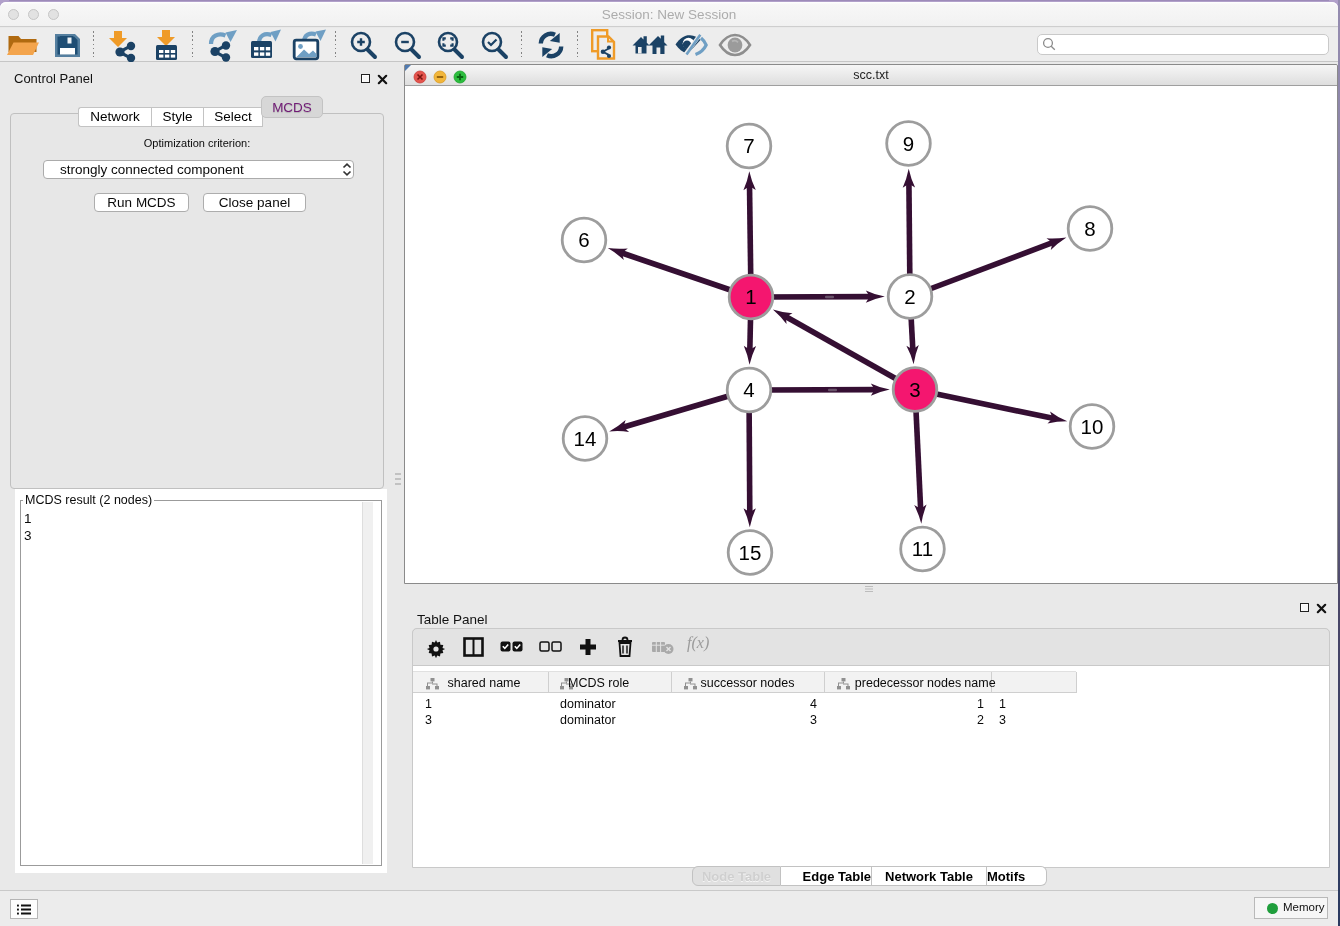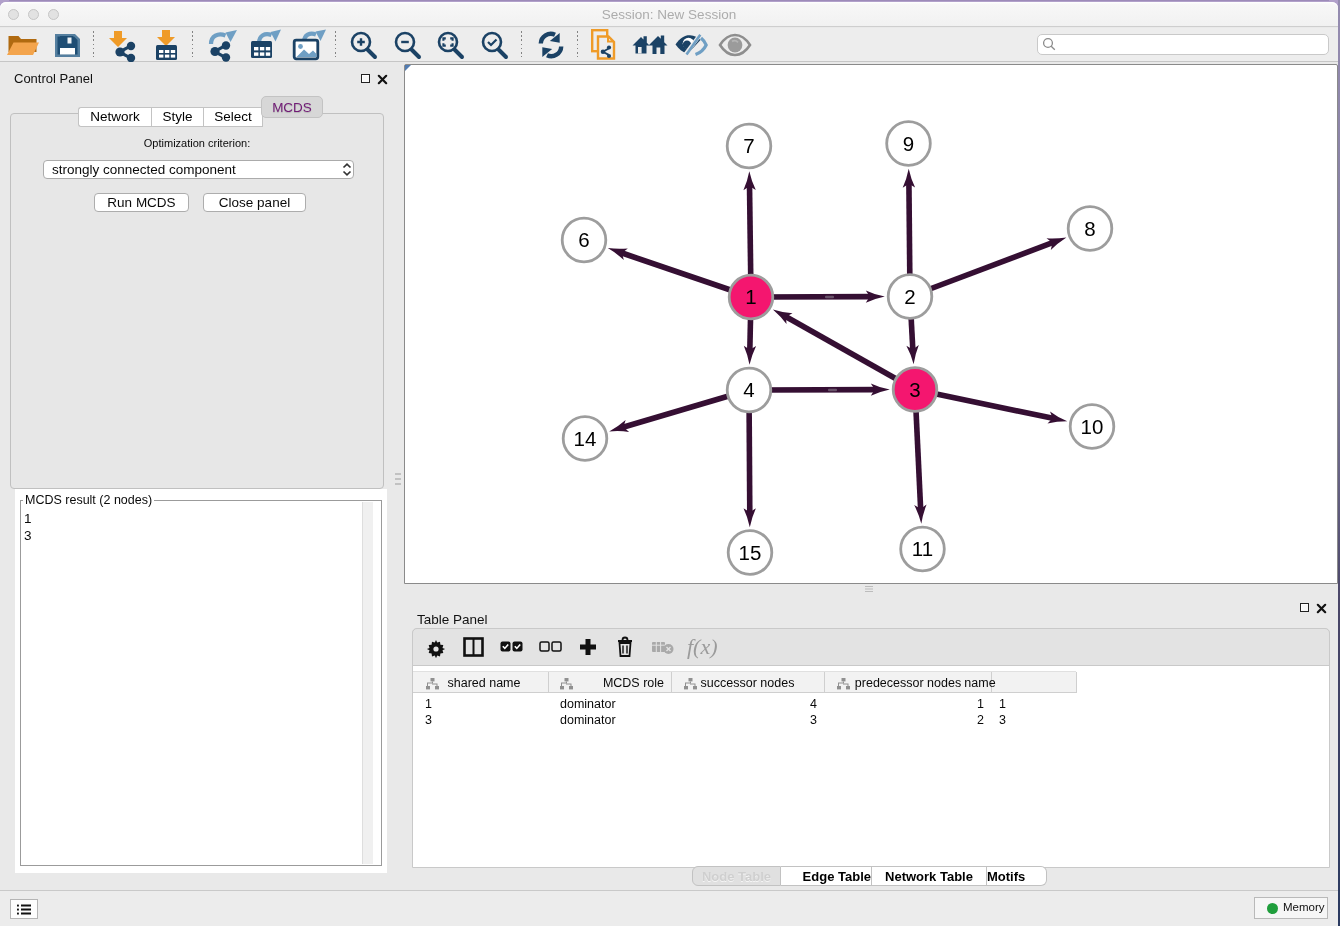--- a/index.html
+++ b/index.html
@@ -173,39 +173,51 @@
 <div class="abs" style="left:10px;top:113px;width:374px;height:376px;background:#e7e7e7;border:1px solid #c0c0c0;border-radius:4px"></div>
 
 <div class="abs" style="left:78px;top:107px;height:20px;display:flex;font-size:13.5px">
 <div style="width:73px;background:#fff;border:1px solid #c3c3c3;border-right:none;border-radius:3px 0 0 3px;text-align:center;line-height:18px;color:#000">Network</div>
 <div style="width:52px;background:#fff;border:1px solid #c3c3c3;border-right:none;text-align:center;line-height:18px;color:#000">Style</div>
 <div style="width:60px;background:#fff;border:1px solid #c3c3c3;text-align:center;line-height:18px;color:#000">Select</div>
 </div>
 <div class="abs" style="left:261px;top:95.5px;width:62px;height:22px;background:#d7d7d7;border:1px solid #c3c3c3;border-radius:5px;text-align:center;line-height:21px;font-size:13.5px;color:#701a75;text-shadow:0 1px 1px #b5b5b5">MCDS</div>
 
 <div class="abs" style="left:10px;top:137px;width:374px;text-align:center;font-size:11px;color:#0a0a0a">Optimization criterion:</div>
-<div class="abs" style="left:43px;top:160px;width:311px;height:19px;background:#fff;border:1px solid #ababab;border-radius:4px;font-size:13.5px;color:#0a0a0a;line-height:17px;padding-left:8px">strongly connected component</div>
+<div class="abs" style="left:43px;top:160px;width:311px;height:19px;background:#fff;border:1px solid #ababab;border-radius:4px;font-size:13.5px;color:#0a0a0a;line-height:17px;padding-left:16px">strongly connected component</div>
 <svg class="abs" style="left:342px;top:163px" width="10" height="13" viewBox="0 0 10 13">
     <path d="M1.5 4.5 L5 1.2 8.5 4.5" fill="none" stroke="#333" stroke-width="1.7"></path>
     <path d="M1.5 8.5 L5 11.8 8.5 8.5" fill="none" stroke="#333" stroke-width="1.7"></path>
   </svg>
 <div class="abs" style="left:94px;top:193px;width:95px;height:19px;background:#fff;border:1px solid #adadad;border-radius:4px;text-align:center;line-height:17px;font-size:13.5px;color:#0a0a0a">Run MCDS</div>
 <div class="abs" style="left:203px;top:193px;width:103px;height:19px;background:#fff;border:1px solid #adadad;border-radius:4px;text-align:center;line-height:17px;font-size:13.5px;color:#0a0a0a">Close panel</div>
 
 <div class="abs" style="left:15px;top:489px;width:372px;height:384px;background:#fff"></div>
 <div class="abs" style="left:20px;top:500px;width:362px;height:366px;border:1px solid #9b9b9b"></div>
 <div class="abs" style="left:23px;top:493px;background:#fff;padding:0 2px;font-size:12.5px;color:#0a0a0a">MCDS result (2 nodes)</div>
 <div class="abs" style="left:24px;top:511px;font-size:13.5px;color:#0a0a0a;line-height:16.5px">1<br>3</div>
 <div class="abs" style="left:361.5px;top:502px;width:11px;height:362px;background:#f0f0f0;border-left:1px solid #dedede"></div>
 
 <svg class="abs" style="left:394px;top:470px" width="8" height="18" viewBox="0 0 8 18">
     <path d="M1 4h6M1 9h6M1 14h6" stroke="#b5b5b5" stroke-width="1.6"></path>
   </svg>
 
 <div class="abs" style="left:404px;top:64px;width:934px;height:520px;border:1px solid #8a8a8a;background:#fff;border-radius:2px 2px 0 0">
+<div class="abs" style="left:0;top:0;width:932px;height:21px;background:linear-gradient(#f6f6f6,#dedede);border-bottom:1px solid #9f9f9f;border-radius:2px 2px 0 0">
+<div class="abs" style="left:0;top:0;width:932px;text-align:center;font-size:12.5px;color:#222;line-height:21px">scc.txt</div>
+<svg class="abs" style="left:8px;top:4.5px" width="60" height="14" viewBox="0 0 60 14">
+<circle cx="7" cy="7" r="6" fill="#e4544d" stroke="#c93d38" stroke-width="0.8"></circle>
+        <path d="M4.5 4.5 l5 5 M9.5 4.5 l-5 5" stroke="#791410" stroke-width="1.6"></path>
+<circle cx="27" cy="7" r="6" fill="#f2b63a" stroke="#d99c23" stroke-width="0.8"></circle>
+        <path d="M23.8 7 h6.4" stroke="#8d5b09" stroke-width="1.8"></path>
+<circle cx="47" cy="7" r="6" fill="#2cbd3e" stroke="#1ba32c" stroke-width="0.8"></circle>
+        <path d="M47 3.8 v6.4 M43.8 7 h6.4" stroke="#086312" stroke-width="1.8"></path>
+</svg>
+
+</div>
 <svg class="abs" style="left:0;top:0" width="7" height="7" viewBox="0 0 7 7">
       <path d="M0 0 H6 L0 6 Z" fill="#3465a4" opacity="0.85"></path>
     </svg>
 </div>
 
 <svg width="932" height="497" style="position:absolute;left:405px;top:86px">
 <g stroke="#350f33" stroke-width="5.6">
 <line x1="346.0" y1="211.0" x2="344.5" y2="98.7"></line>
 <line x1="346.0" y1="211.0" x2="215.6" y2="166.5"></line>
 <line x1="346.0" y1="211.0" x2="466.3" y2="210.6"></line>
@@ -307,21 +319,21 @@
     <path d="M7 9.5 v8 M11 9.5 v8" stroke="#111" stroke-width="1.4"></path>
   </svg>
 <svg class="abs" style="left:652px;top:641px" width="22" height="13" viewBox="0 0 22 13">
     <g fill="#a9a9a9">
       <rect x="0" y="1" width="13" height="10" rx="1"></rect>
       <path d="M0 4.2 h13 M4.3 1 v10 M8.6 1 v10" stroke="#e3e3e3" stroke-width="1"></path>
       <circle cx="16.5" cy="8" r="5"></circle>
     </g>
     <path d="M14.5 6 l4 4 M18.5 6 l-4 4" stroke="#e3e3e3" stroke-width="1.4"></path>
   </svg>
-<div class="abs" style="left:687px;top:634px;font-family:'Liberation Serif',serif;font-style:italic;font-size:22px;color:#9b9b9b">f(x)</div>
+<div class="abs" style="left:687px;top:634px;font-family:'Liberation Serif',serif;font-style:italic;font-size:16px;color:#9b9b9b">f(x)</div>
 
 <div class="abs" style="left:413px;top:671px;width:663px;height:22px;background:#f2f2f2;border-top:1px solid #e0e0e0;border-bottom:1px solid #cfcfcf"></div>
 <div class="abs" style="left:548px;top:672px;width:1px;height:21px;background:#cfcfcf"></div>
 <div class="abs" style="left:671px;top:672px;width:1px;height:21px;background:#cfcfcf"></div>
 <div class="abs" style="left:824px;top:672px;width:1px;height:21px;background:#cfcfcf"></div>
 <div class="abs" style="left:991px;top:672px;width:1px;height:21px;background:#cfcfcf"></div>
 <div class="abs" style="left:1076px;top:672px;width:1px;height:21px;background:#cfcfcf"></div>
 
 <style>
 .tree{position:absolute;width:13px;height:12px}
@@ -340,21 +352,21 @@
 <div class="hcell" style="left:434px;width:100px;text-align:center">shared name</div>
 <svg class="tree" style="left:560px;top:678px" viewBox="0 0 13 12">
     <g fill="#909090">
       <rect x="4.5" y="0" width="4" height="3.4"></rect>
       <rect x="0" y="8" width="4" height="3.4"></rect>
       <rect x="9" y="8" width="4" height="3.4"></rect>
       <path d="M6 3.4 h1 v2 h-5 v2.6 h-1 v-3.6 h5 Z"></path>
       <path d="M6 5.4 h5.5 v2.6 h-1 v-1.6 h-4.5 Z"></path>
     </g>
   </svg>
-<div class="hcell" style="left:584px;width:80px;text-align:right">MCDS role</div>
+<div class="hcell" style="left:568px;width:80px;text-align:left">MCDS role</div>
 <svg class="tree" style="left:684px;top:678px" viewBox="0 0 13 12">
     <g fill="#909090">
       <rect x="4.5" y="0" width="4" height="3.4"></rect>
       <rect x="0" y="8" width="4" height="3.4"></rect>
       <rect x="9" y="8" width="4" height="3.4"></rect>
       <path d="M6 3.4 h1 v2 h-5 v2.6 h-1 v-3.6 h5 Z"></path>
       <path d="M6 5.4 h5.5 v2.6 h-1 v-1.6 h-4.5 Z"></path>
     </g>
   </svg>
 <div class="hcell" style="left:690px;width:115px;text-align:center">successor nodes</div>

